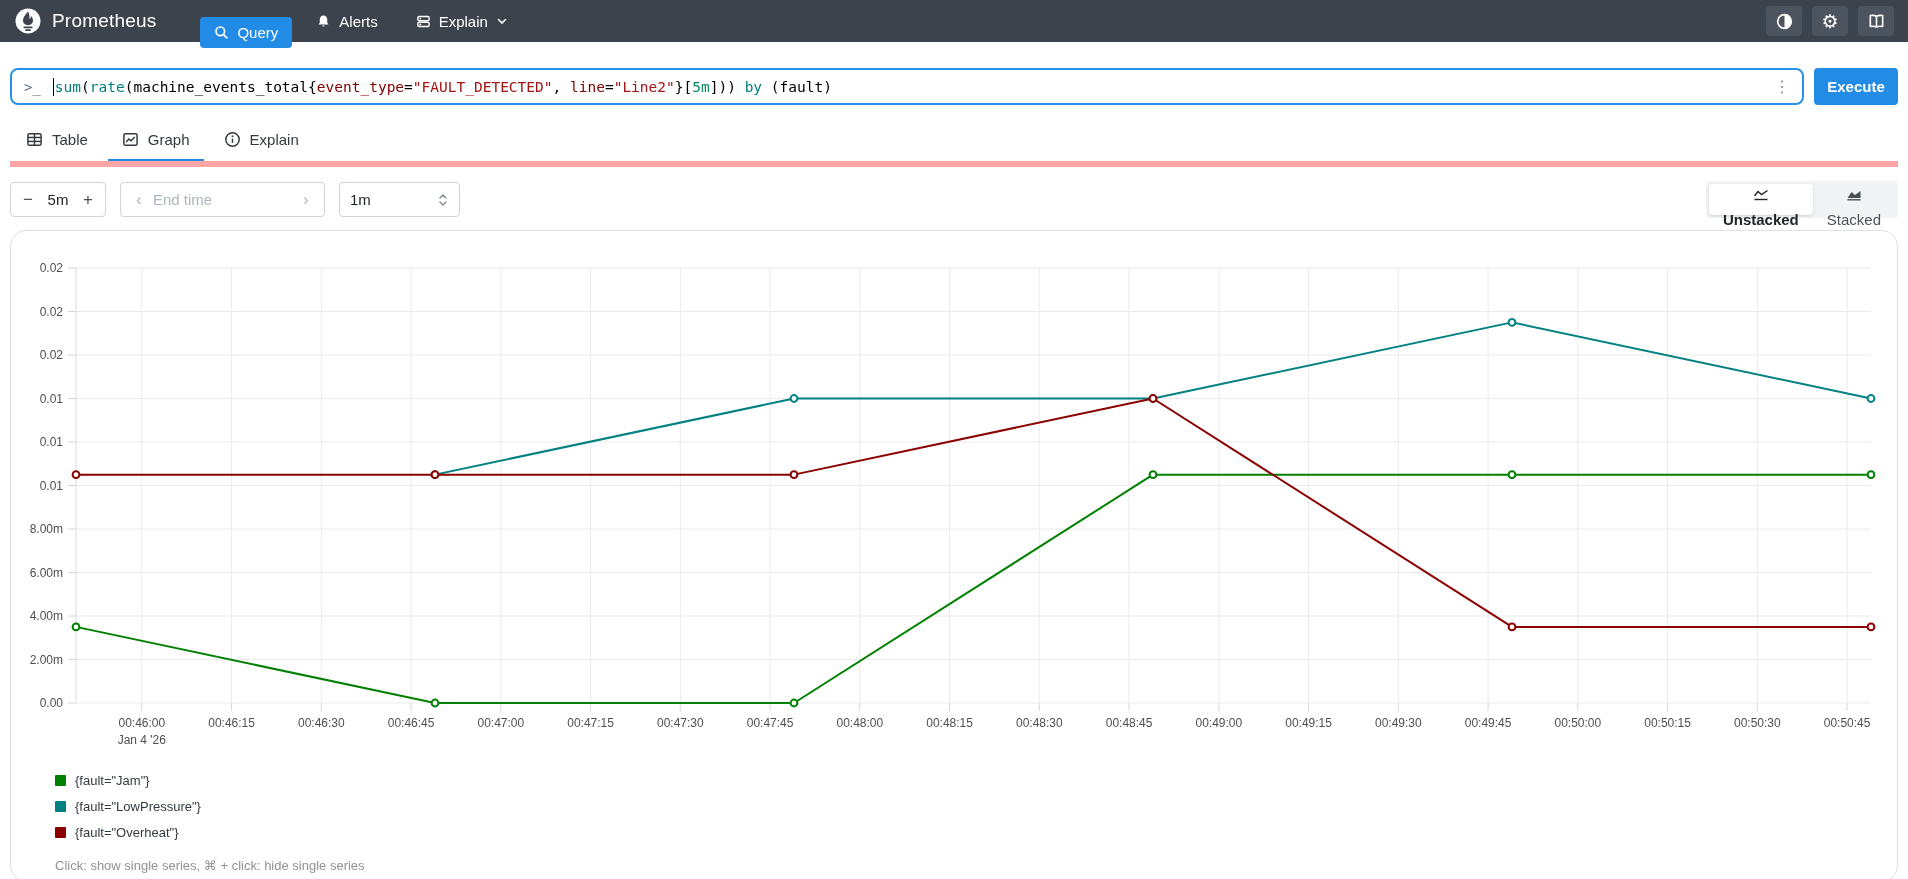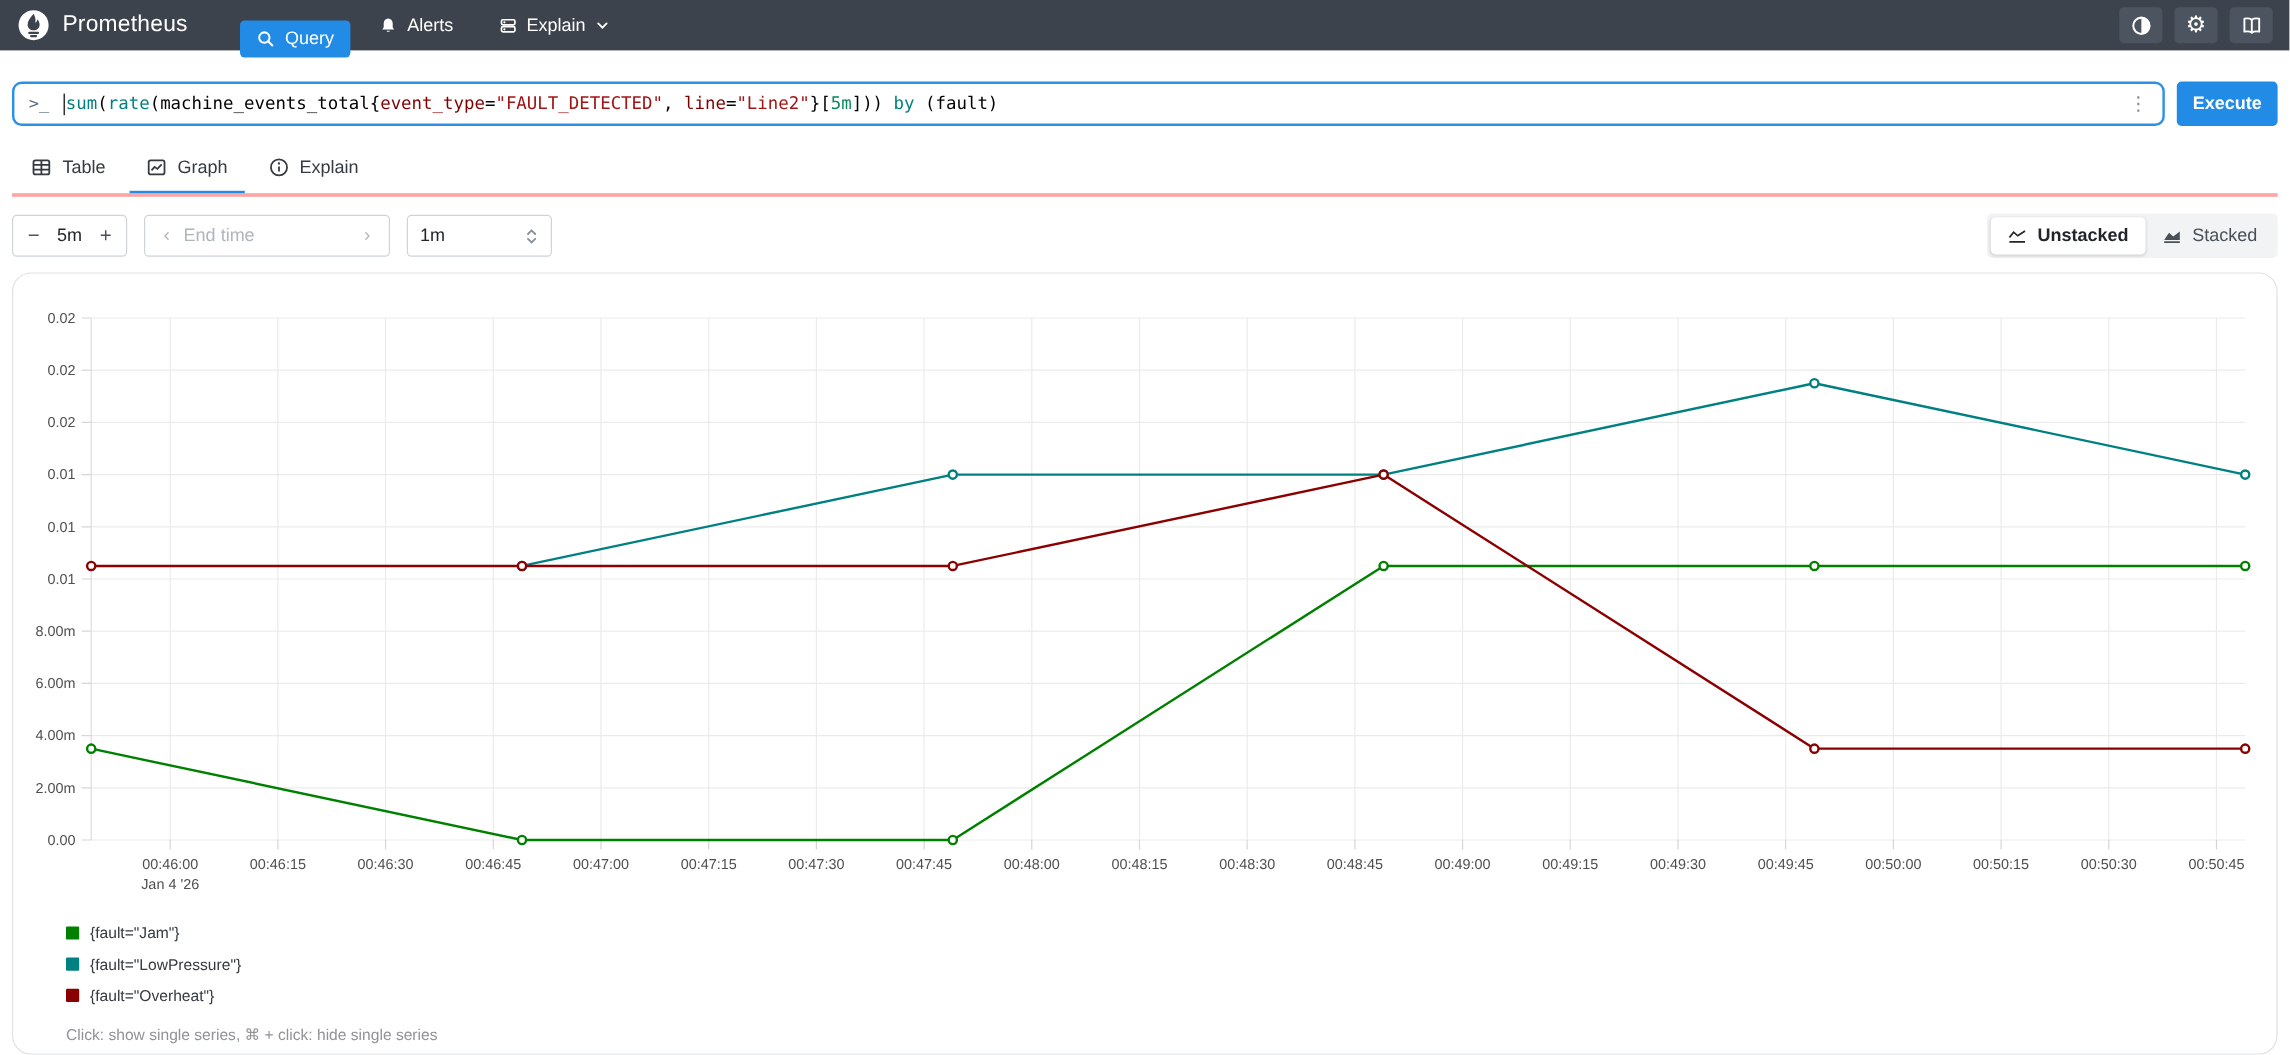--- a/index.html
+++ b/index.html
@@ -23,39 +23,39 @@
   .caret { display:inline-block; width:1.5px; height:18px; background:#000; margin-right:.5px; }
   .tok-fn,.tok-kw { color:#008080; }
   .tok-str { color:#a31515; }
   .tok-label { color:#800000; }
   .tok-dur { color:#09885a; }
   .tok-p { color:#000; }
   .kebab { color:#868e96; font-size:16px; padding:0 2px; cursor:pointer; background:none; border:none; }
   .execute-btn { width:84px; height:37px; background:#228be6; color:#fff; border:none; border-radius:4px; font-size:15px; font-weight:600; cursor:pointer; }
 
   
-  .tabs { display:flex; gap:6px; margin:16px 10px 0; border-bottom:3px solid #fca5a5; padding-left:2px;align-items:center; }
+  .tabs { display:flex; gap:6px; margin:16px 10px 0; border-bottom:6px solid #fca5a5; padding-left:2px;align-items:center; }
   .tab { display:flex; align-items:center; gap:9px; padding:10px 14px 11px; font-size:15px; color:#343a40; background:none; border:none; border-bottom:2px solid transparent; cursor:pointer; }
   .tab.active { border-bottom-color:#228be6; }
   .tab svg { stroke:#343a40; }
 
   
   .controls { display:flex; align-items:center; margin:14px 10px 0; gap:14px; }
   .range-box { display:flex; align-items:center; border:1px solid #ced4da; border-radius:4px; height:35px; padding:0 4px; }
   .step-btn { border:none; background:none; color:#495057; font-size:17px; width:26px; cursor:pointer; }
   .range-value { width:34px; text-align:center; font-size:15px; color:#212529; border:none; outline:none; }
   .endtime-box { display:flex; align-items:center; border:1px solid #ced4da; border-radius:4px; height:35px; width:205px; padding:0 8px; }
   .endtime-box .chev { border:none; background:none; color:#adb5bd; font-size:16px; cursor:pointer; width:20px; }
   .endtime-input { flex:1; border:none; outline:none; font-size:15px; color:#000000; padding:0 4px; min-width:0; }
   .endtime-input::placeholder { color:#adb5bd; }
   .res-box { display:flex; align-items:center; border:1px solid #ced4da; border-radius:4px; height:35px; width:121px; padding:0 10px; justify-content:space-between; }
   .res-value { font-size:15px; color:#212529; }
   .spacer { flex:1; }
   .segmented { display:flex; background:#f1f3f5; border-radius:4px; padding:3px; height:37px; }
-  .seg-btn { display:flex; align-items:center; gap:9px; padding:4px 14px; font-size:15px; border:none; background:transparent; color:#495057; border-radius:4px; cursor:pointer; }
+  .seg-btn { display:flex; align-items:center; gap:9px; padding:4px 14px; font-size:15px; border:none; background:transparent; color:#495057; border-radius:4px; cursor:pointer;flex-direction:column; }
   .seg-btn.active { background:#fff; color:#212529; font-weight:600; box-shadow:0 1px 3px rgba(0,0,0,.15); }
 
   
   .chart-card { margin:12px 10px; border:1px solid #dee2e6; border-radius:16px; background:#fff; padding:10px 8px 14px; height:652px; }
   .chart-svg { display:block; width:1884px; height:516px; }
   .axis-text { font-family:"Liberation Sans",sans-serif; font-size:12px; fill:#4f4f4f; }
   .legend { margin:16px 0 0 36px; display:flex; flex-direction:column; gap:11px; }
   .legend-item { display:flex; align-items:center; gap:9px; cursor:pointer; }
   .legend-swatch { width:11px; height:11px; border-radius:1px; }
   .legend-label { font-size:13px; font-weight:500; color:#343a40; }

